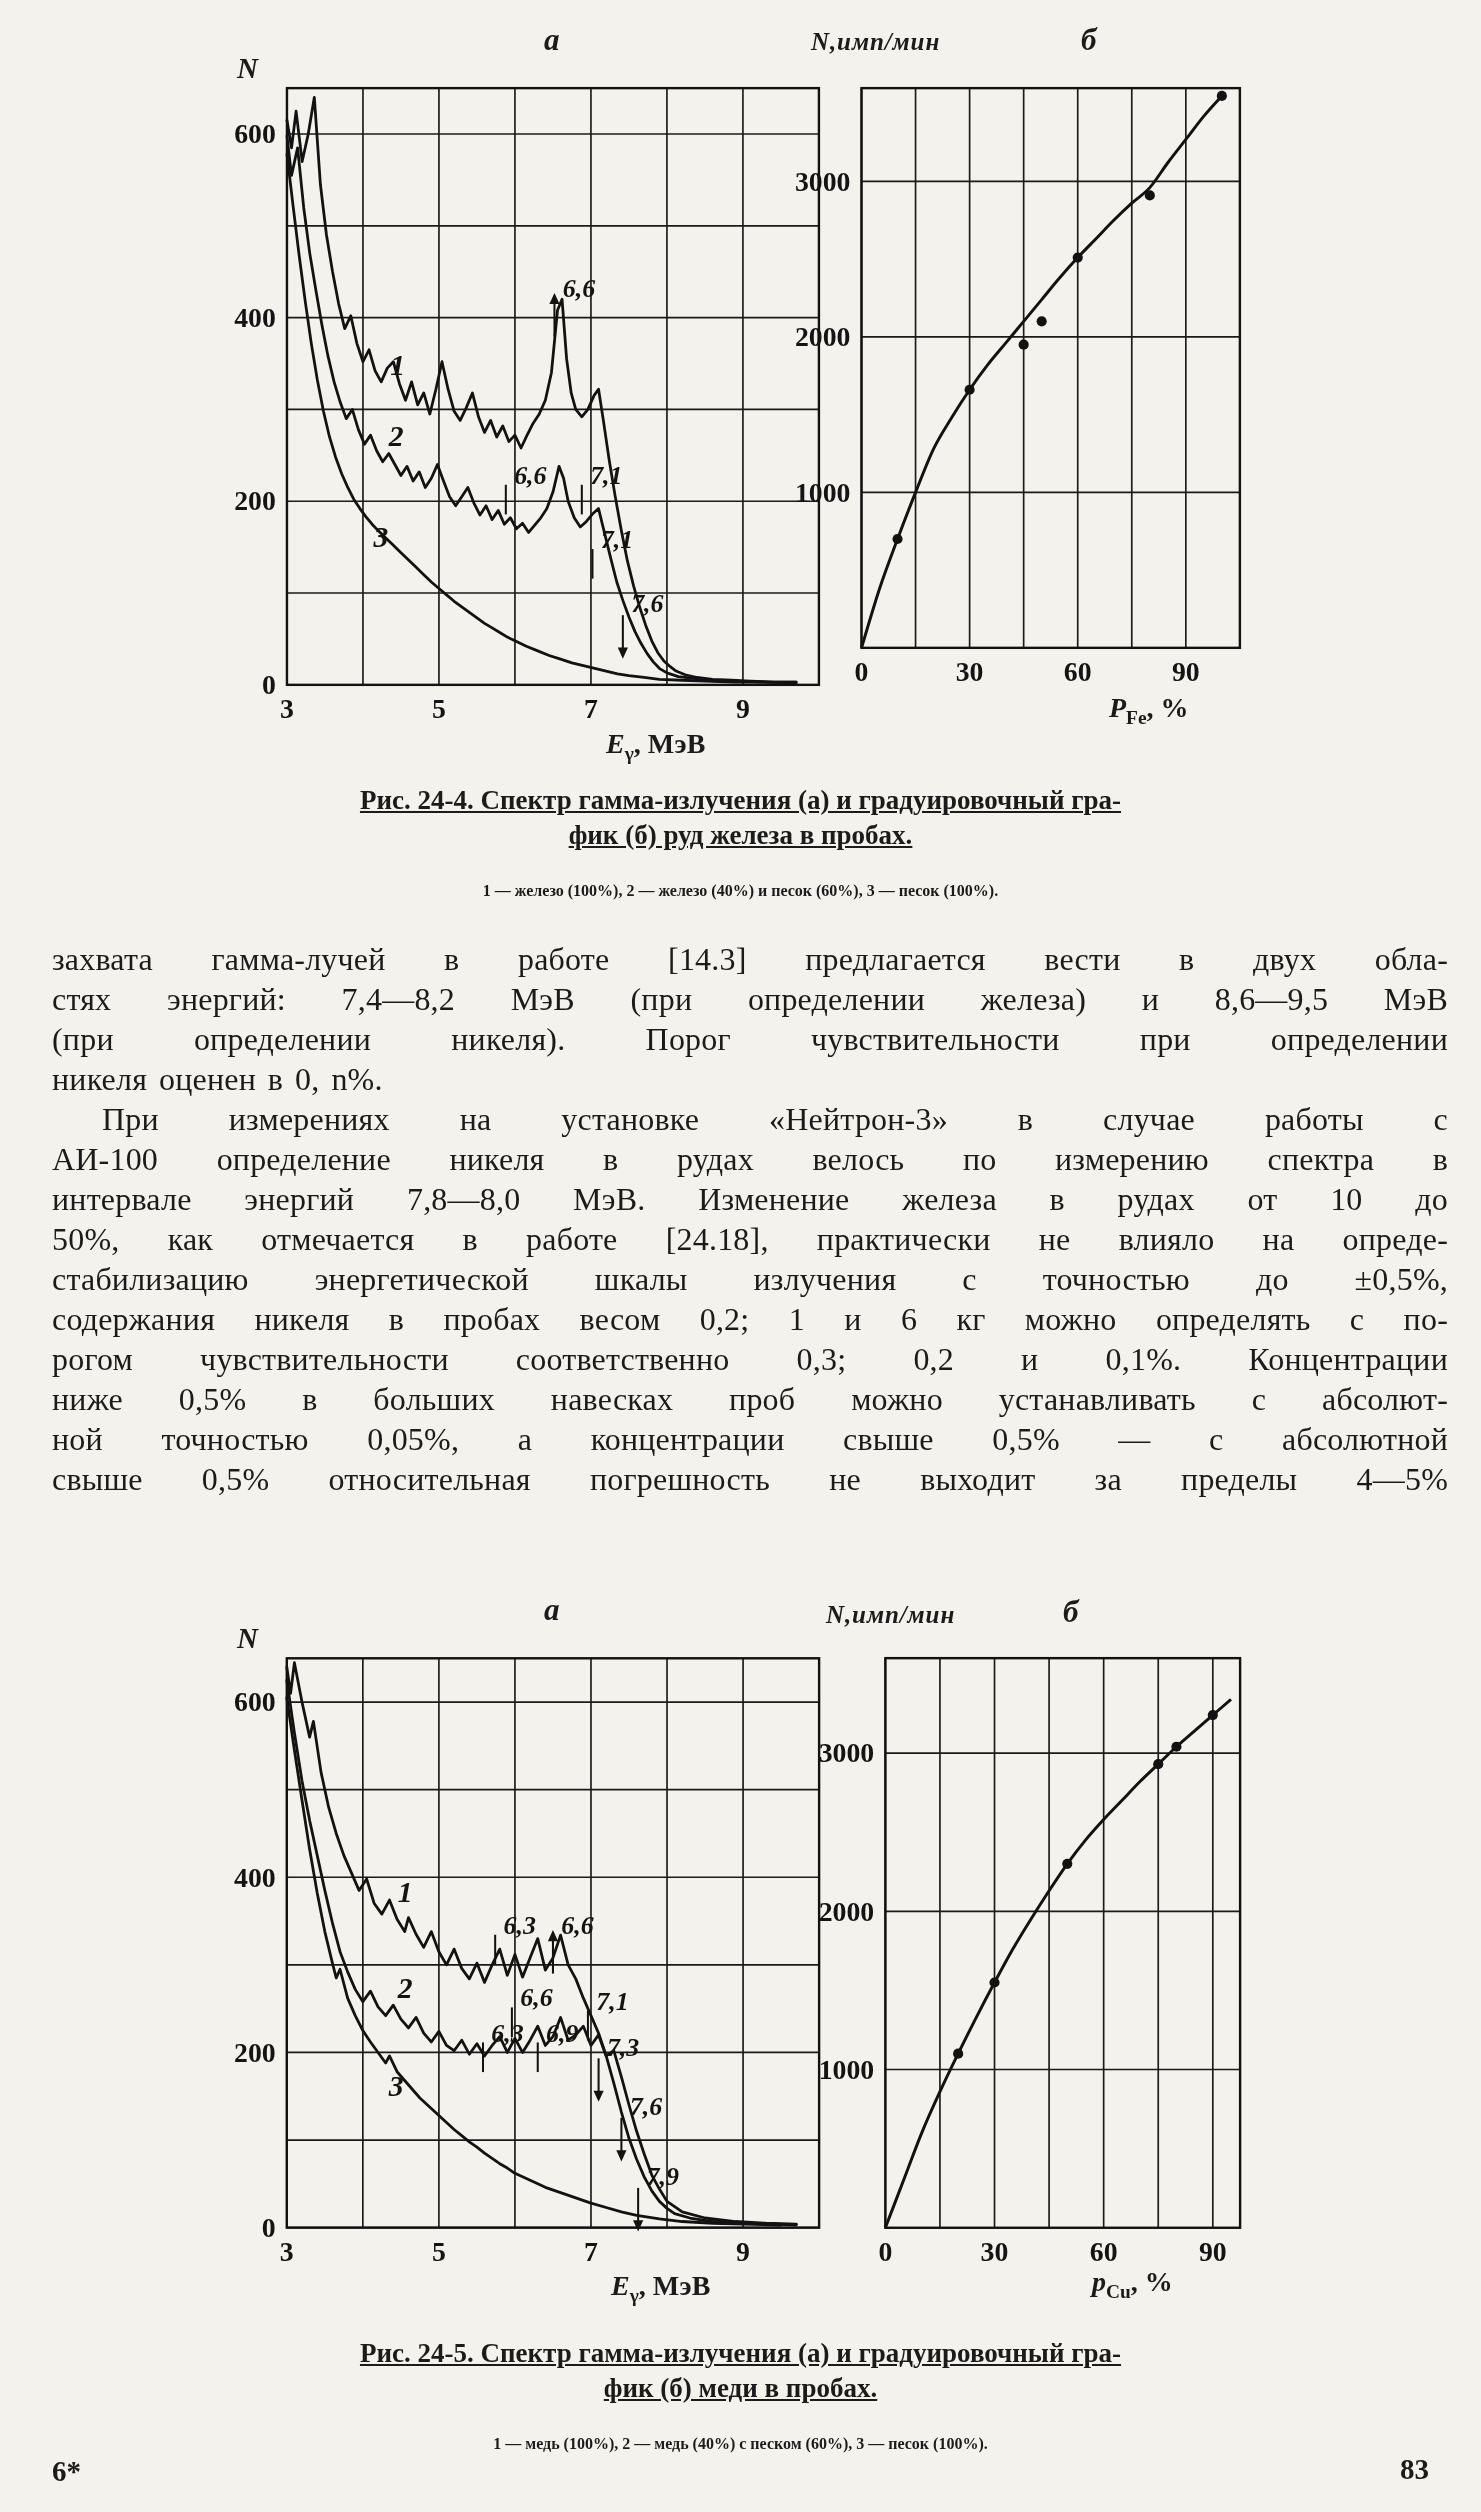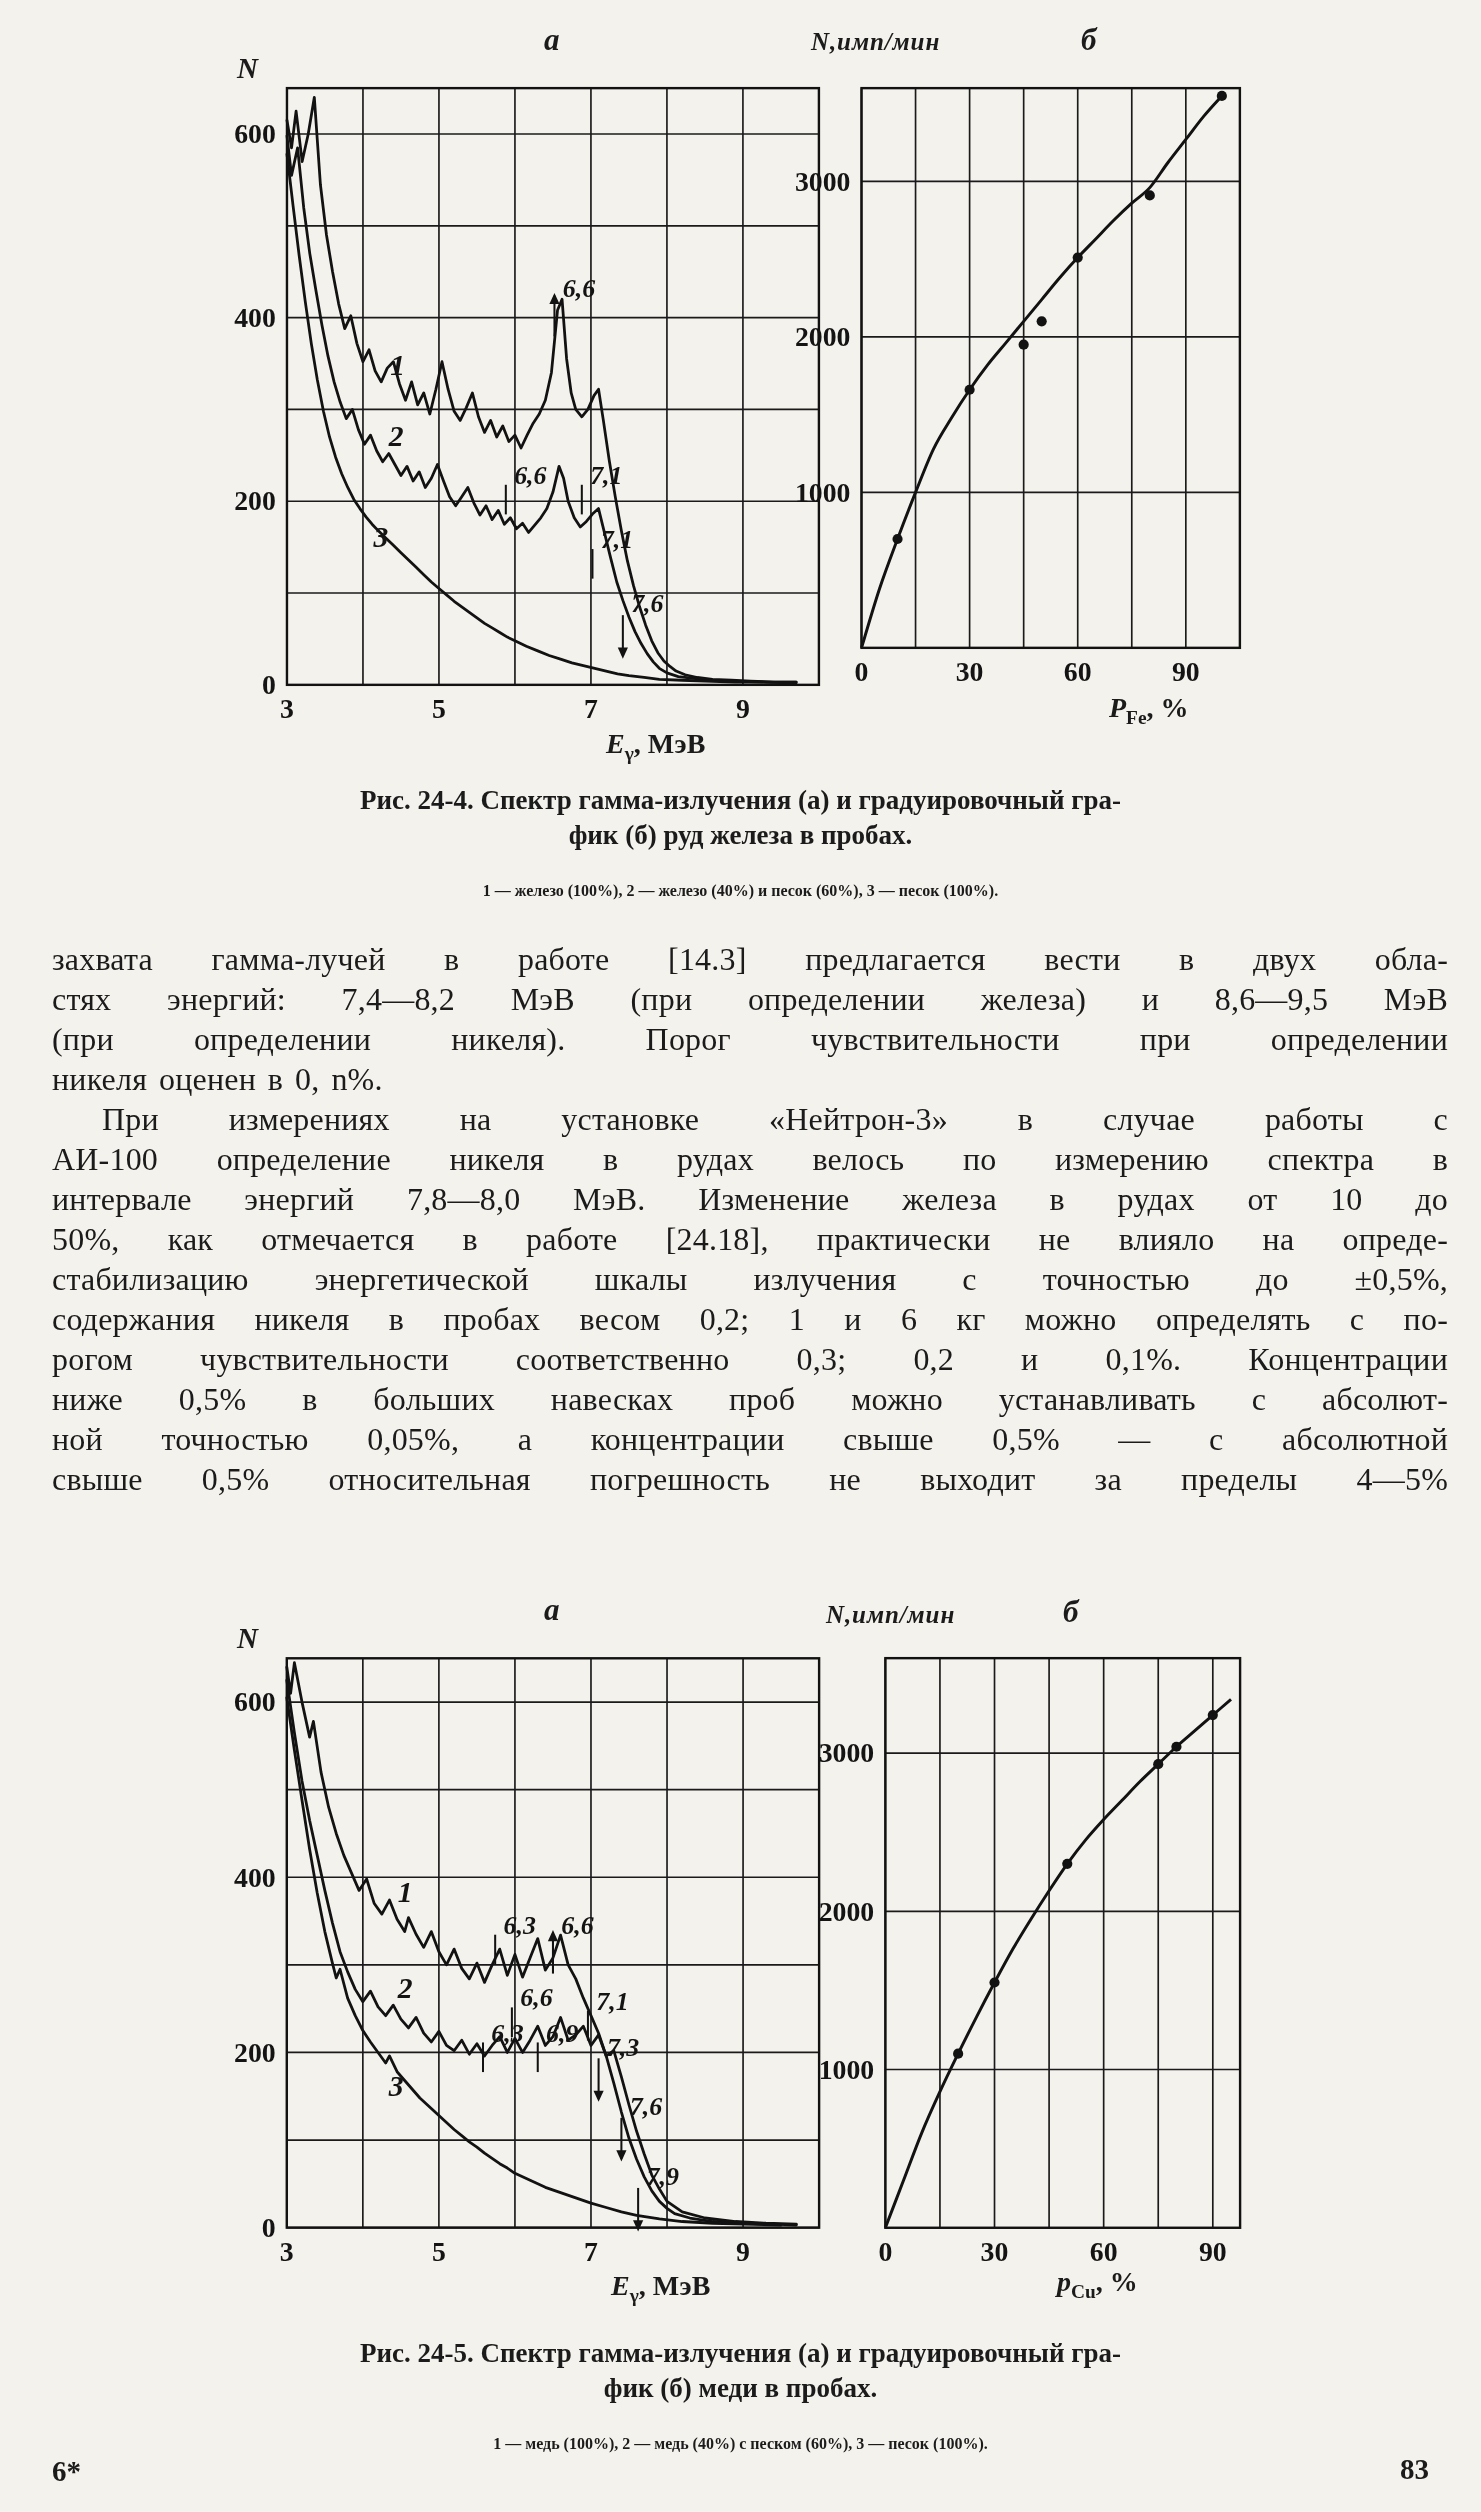--- a/index.html
+++ b/index.html
@@ -8,21 +8,21 @@
   .ax-n{position:absolute;font-style:italic;font-size:29px;font-weight:600;}
   .ax-nimp{position:absolute;font-style:italic;font-size:25px;font-weight:600;letter-spacing:0.9px;}
   .ax-x{position:absolute;font-size:28px;font-weight:600;}
   .ax-x i{font-style:italic;font-weight:600;}
   .ax-x sub{font-size:19.4px;}
   .chart{position:absolute;}
   svg text.tick{font-family:"Liberation Serif",serif;font-size:30px;font-weight:700;fill:#141414;}
   svg text.slabel{font-family:"Liberation Serif",serif;font-style:italic;font-size:32px;font-weight:700;fill:#141414;}
   svg text.ann{font-family:"Liberation Serif",serif;font-style:italic;font-size:28px;font-weight:700;fill:#141414;}
   .caption{position:absolute;left:185px;width:1111px;text-align:center;}
-  .cap-line{font-size:27px;line-height:35px;font-weight:600;}
+  .cap-line{font-size:27px;line-height:35px;font-weight:600;text-decoration:underline;}
   .cap-legend{font-size:16px;line-height:30px;margin-top:23px;font-weight:600;}
   .body-text{position:absolute;left:52px;top:903px;width:1396px;margin-top:36px;}
   .bline{font-size:32px;line-height:40px;text-align:justify;text-align-last:justify;letter-spacing:0.2px;word-spacing:3.7px;}
   .endline{text-align-last:left;}
   .indent{text-indent:50px;}
   .footer{position:absolute;font-size:29px;font-weight:700;}
 </style>
 </head>
 <body>
 
@@ -216,21 +216,21 @@
         <path d="M 90 640 C 93.27350427350427 631.4583333333334, 103.09401709401709 605.8333333333334, 109.64102564102564 588.75 C 116.18803418803418 571.6666666666666, 122.73504273504273 553.4444444444445, 129.28205128205127 537.5 C 135.82905982905982 521.5555555555555, 142.3760683760684 507.31944444444446, 148.92307692307693 493.0833333333333 C 155.47008547008548 478.8472222222222, 162.017094017094 465.46527777777777, 168.56410256410254 452.0833333333333 C 175.1111111111111 438.70138888888886, 181.65811965811963 425.60416666666663, 188.20512820512818 412.79166666666663 C 194.75213675213672 399.97916666666663, 201.29914529914532 387.45138888888886, 207.84615384615387 375.2083333333333 C 214.3931623931624 362.96527777777777, 220.94017094017093 350.7222222222223, 227.48717948717947 339.33333333333337 C 234.03418803418802 327.94444444444446, 240.58119658119656 317.40972222222223, 247.1282051282051 306.875 C 253.67521367521366 296.34027777777777, 260.22222222222223 286.09027777777777, 266.7692307692308 276.125 C 273.3162393162393 266.15972222222223, 279.8632478632478 256.19444444444446, 286.41025641025635 247.08333333333337 C 292.9572649572649 237.97222222222226, 299.5042735042735 229.43055555555554, 306.05128205128204 221.45833333333331 C 312.5982905982906 213.4861111111111, 319.1452991452992 206.36805555555554, 325.69230769230774 199.25 C 332.2393162393163 192.13194444444446, 338.78632478632477 185.58333333333334, 345.3333333333333 178.75 C 351.88034188034186 171.91666666666666, 358.4273504273504 164.79861111111111, 364.97435897435895 158.25 C 371.5213675213675 151.70138888888889, 378.0683760683761 145.7222222222222, 384.61538461538464 139.45833333333331 C 391.1623931623932 133.19444444444443, 397.7094017094017 126.64583333333329, 404.2564102564102 120.66666666666663 C 410.80341880341877 114.68749999999997, 417.35042735042737 109.27777777777781, 423.8974358974359 103.58333333333337 C 430.44444444444446 97.88888888888893, 436.991452991453 92.19444444444446, 443.53846153846155 86.5 C 450.0854700854701 80.80555555555554, 459.9059829059829 72.26388888888886, 463.1794871794872 69.41666666666663" fill="none" stroke="#121212" stroke-width="3.2" stroke-linejoin="round"></path>
         <circle cx="168.56410256410254" cy="452.0833333333333" r="5.5" fill="#121212"></circle>
         <circle cx="207.84615384615387" cy="375.2083333333333" r="5.5" fill="#121212"></circle>
         <circle cx="286.41025641025635" cy="247.08333333333337" r="5.5" fill="#121212"></circle>
         <circle cx="384.61538461538464" cy="139.45833333333331" r="5.5" fill="#121212"></circle>
         <circle cx="404.2564102564102" cy="120.66666666666663" r="5.5" fill="#121212"></circle>
         <circle cx="443.53846153846155" cy="86.5" r="5.5" fill="#121212"></circle>
       </svg></div>
 
   <div class="ax-x" style="left:611px;top:2270px"><i>E</i><sub>γ</sub><span>, МэВ</span></div>
-  <div class="ax-x" style="left:1057px;top:2266px"><i>p</i><sub>Cu</sub><span>, %</span></div>
+  <div class="ax-x" style="left:1092px;top:2266px"><i>p</i><sub>Cu</sub><span>, %</span></div>
 
   <div class="caption" style="top:2336px">
     <div class="cap-line">Рис. 24-5. Спектр гамма-излучения (а) и градуировочный гра-</div>
     <div class="cap-line">фик (б) меди в пробах.</div>
     <div class="cap-legend">1 — медь (100%), 2 — медь (40%) с песком (60%), 3 — песок (100%).</div>
   </div>
 
   <div class="footer" style="left:52px;top:2455px">6*</div>
   <div class="footer" style="left:1400px;top:2453px">83</div>
 

